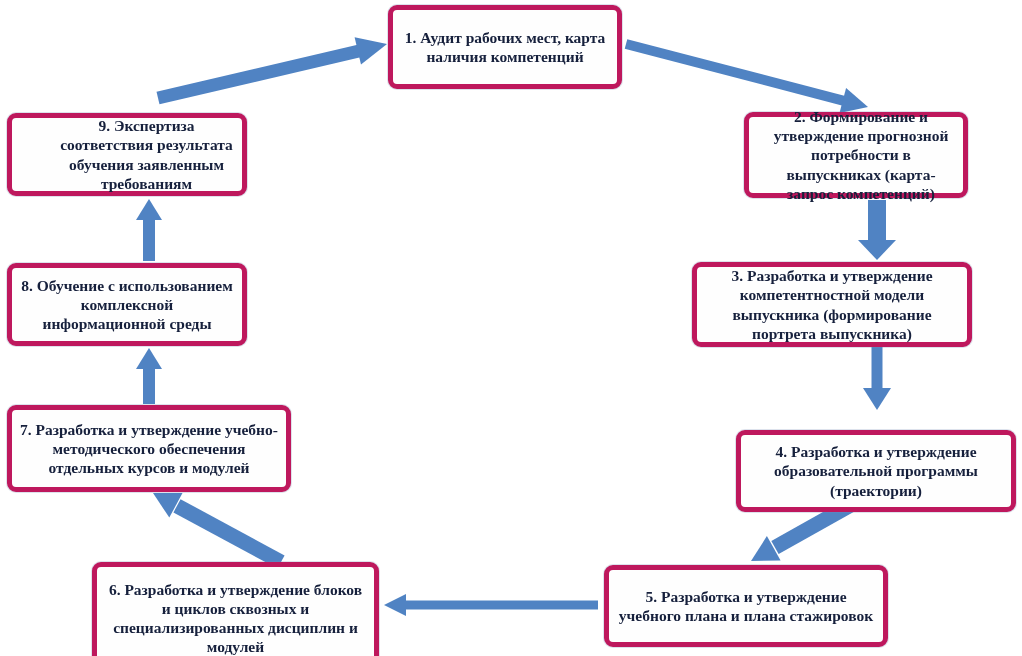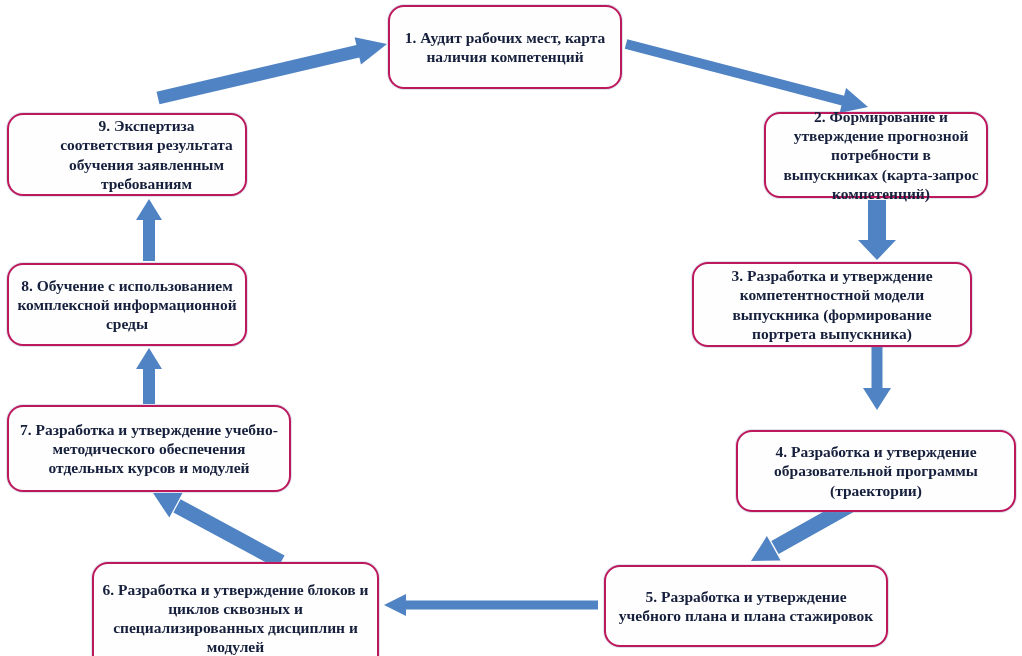--- a/index.html
+++ b/index.html
@@ -20,38 +20,38 @@
     left: 0;
     top: 0;
     width: 1022px;
     height: 656px;
     pointer-events: none;
   }
   .step-box {
     position: absolute;
     box-sizing: border-box;
     background: #fefefe;
-    border: 2px solid #be185d;
-    border-radius: 16px;
+    border: 5px solid #be185d;
+    border-radius: 9px;
     display: flex;
     align-items: center;
     justify-content: center;
     text-align: center;
     padding: 2px 7px;
     box-shadow: 0 0 0 1px rgba(120,140,180,0.25);
   }
   .step-label {
     font-weight: bold;
     font-size: 15.5px;
     line-height: 1.24;
     color: #16203c;
   }
   
   .b1 { left: 388px; top: 5px;   width: 234px; height: 84px; }
-  .b2 { left: 764px; top: 112px; width: 224px; height: 86px; padding-left: 17px; }
+  .b2 { left: 744px; top: 112px; width: 224px; height: 86px; padding-left: 17px; }
   .b3 { left: 692px; top: 262px; width: 280px; height: 85px; }
   .b4 { left: 736px; top: 430px; width: 280px; height: 82px; }
   .b5 { left: 604px; top: 565px; width: 284px; height: 82px; font-family: Liberation Serif, serif; }
   .b6 { left: 92px;  top: 562px; width: 287px; height: 112px; }
   .b7 { left: 7px;   top: 405px; width: 284px; height: 87px; align-items: center; }
   .b8 { left: 7px;   top: 263px; width: 240px; height: 83px; }
   .b9 { left: 7px;   top: 113px; width: 240px; height: 83px; padding-left: 46px; }
   .arrow-shaft { stroke: #5083c3; }
   .arrow-head  { fill: #5083c3; }
 </style>

